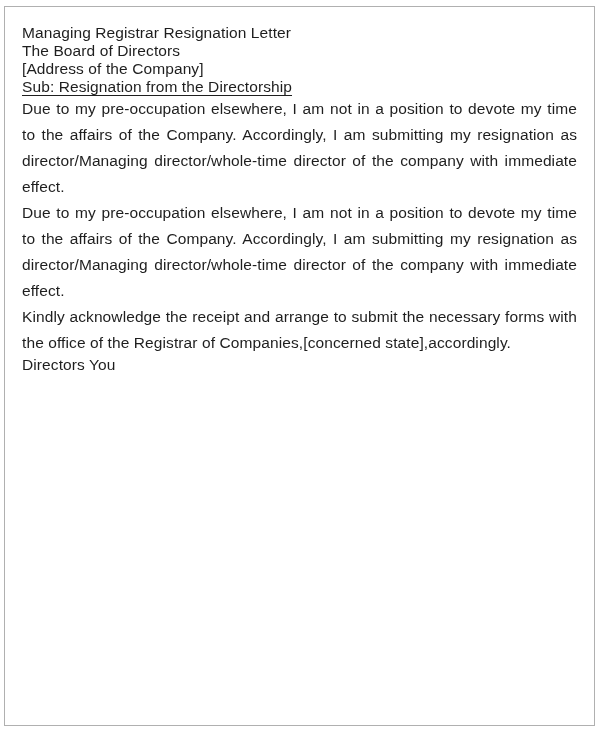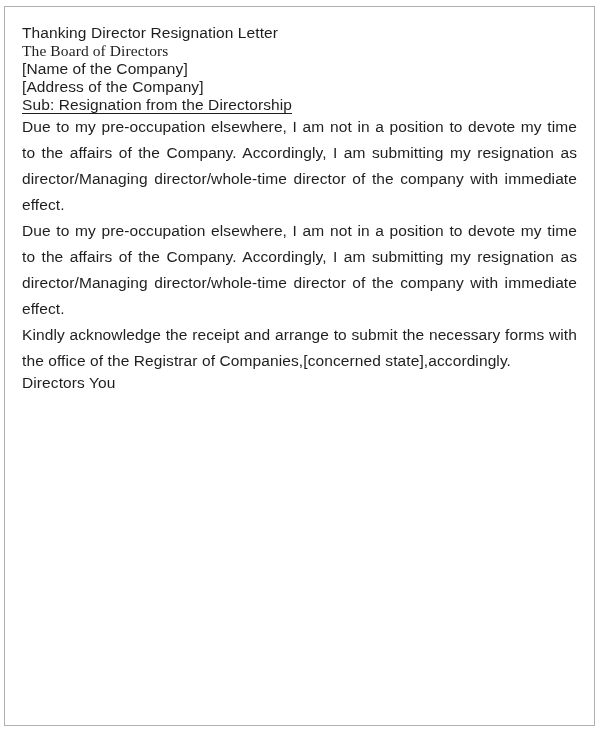--- a/index.html
+++ b/index.html
@@ -29,41 +29,40 @@
     font-size: 15.5px;
     letter-spacing: 0.1px;
   }
   .line {
     line-height: 18px;
     white-space: nowrap;
   }
   .title        { margin-top: 2px;  }
   .date-line    { margin-top: 40px; }
   .to-line      { margin-top: 19px; }
-  .recipient    { margin-top: 19px; font-family: Liberation Serif, serif; }
+  .recipient    { margin-top: 19px; }
   .company-name { margin-top: 19px; }
   .company-addr { margin-top: 19px; }
   .subject      { margin-top: 19px; text-decoration: underline; text-underline-offset: 3px; }
   .salutation   { margin-top: 16px; }
   .body-para {
     line-height: 26px;
     text-align: justify;
   }
   .para-1 { margin-top: 14px; }
   .para-2 { margin-top: 10px; }
   .para-3 { margin-top: 10px; }
   .thanking { margin-top: 38px; }
   .closing  { margin-top: 17px; }
 </style>
 </head>
 <body>
 
 <div class="page">
-  <p class="line title">Thanking Director Resignation Letter</p>
+  <p class="line title">Managing Registrar Resignation Letter</p>
   <p class="line recipient">The Board of Directors</p>
-  <p class="line company-name">[Name of the Company]</p>
   <p class="line company-addr">[Address of the Company]</p>
   <p class="line subject">Sub: Resignation from the Directorship</p>
   <p class="body-para para-1">Due to my pre-occupation elsewhere, I am not in a position to devote my time to the affairs of the Company. Accordingly, I am submitting my resignation as director/Managing director/whole-time director of the company with immediate effect.</p>
   <p class="body-para para-2">Due to my pre-occupation elsewhere, I am not in a position to devote my time to the affairs of the Company. Accordingly, I am submitting my resignation as director/Managing director/whole-time director of the company with immediate effect.</p>
   <p class="body-para para-3">Kindly acknowledge the receipt and arrange to submit the necessary forms with the office of the Registrar of Companies,[concerned state],accordingly.</p>
   <p class="line thanking">Directors You</p>
 </div>
 
 </body></html>

